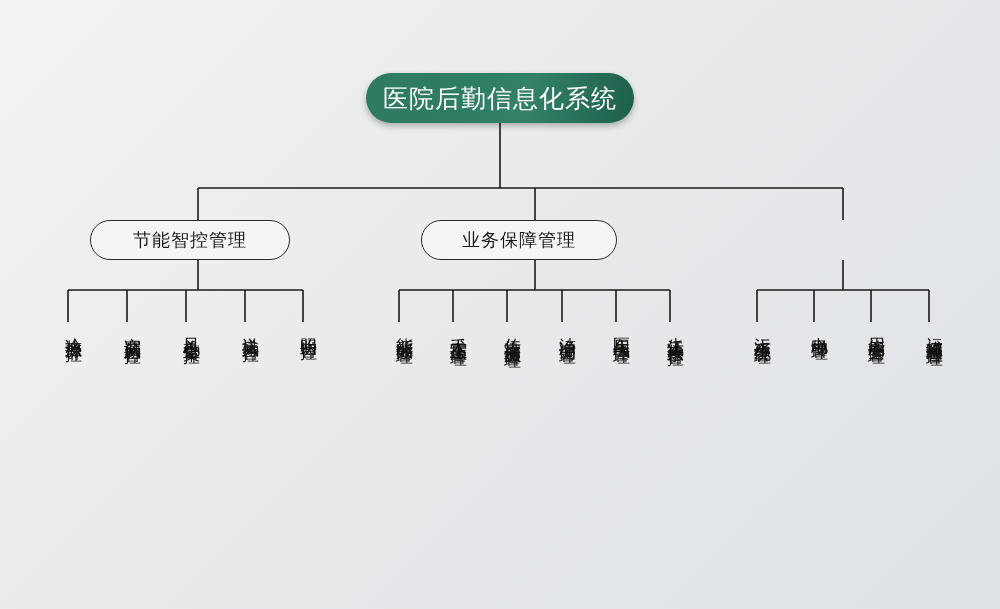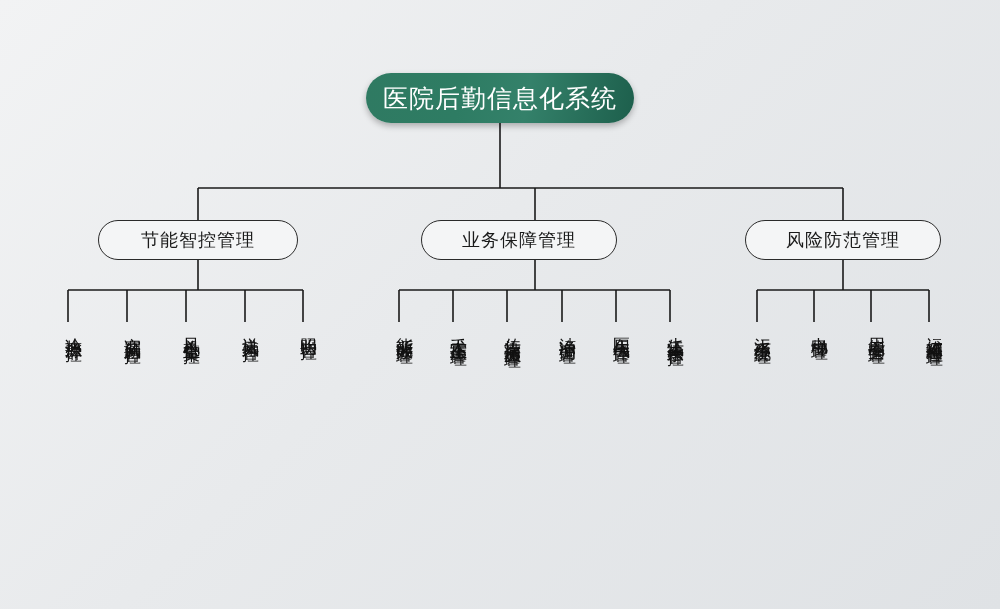--- a/index.html
+++ b/index.html
@@ -54,21 +54,21 @@
     border-radius: 20px;
     background: #f4f5f6;
     display: flex;
     align-items: center;
     justify-content: center;
     color: #1a1a1a;
     font-size: 18px;
     letter-spacing: 1px;
     box-sizing: border-box;
   }
-  #branch-0 { left: 98px;  width: 200px; text-align: center; }
+  #branch-0 { left: 90px;  width: 200px; text-align: center; }
   #branch-1 { left: 421px; width: 196px; }
   #branch-2 { left: 745px; width: 196px; }
 
   
   .leaf {
     position: absolute;
     top: 324px;
     width: 26px;
     writing-mode: vertical-rl;
     text-orientation: upright;
@@ -125,23 +125,20 @@
   <div class="root-node">
     <span>医院后勤信息化系统</span>
   </div>
 
   <div class="branch-node" id="branch-0">
     <span>节能智控管理</span>
   </div>
   <div class="branch-node" id="branch-1">
     <span>业务保障管理</span>
   </div>
-  <div class="branch-node" id="branch-2">
-    <span>风险防范管理</span>
-  </div>
 
   <div class="leaf" style="left:57px;">冷热源群控</div>
   <div class="leaf" style="left:116px;">空调新风智控</div>
   <div class="leaf" style="left:175px;">风机盘管集控</div>
   <div class="leaf" style="left:234px;">送排风智控</div>
   <div class="leaf" style="left:292px;">照明智控</div>
 
   <div class="leaf" style="left:388px;">能源能效管理</div>
   <div class="leaf" style="left:442px;">手术室正压管理</div>
   <div class="leaf" style="left:496px;">传染病房负压管理</div>

